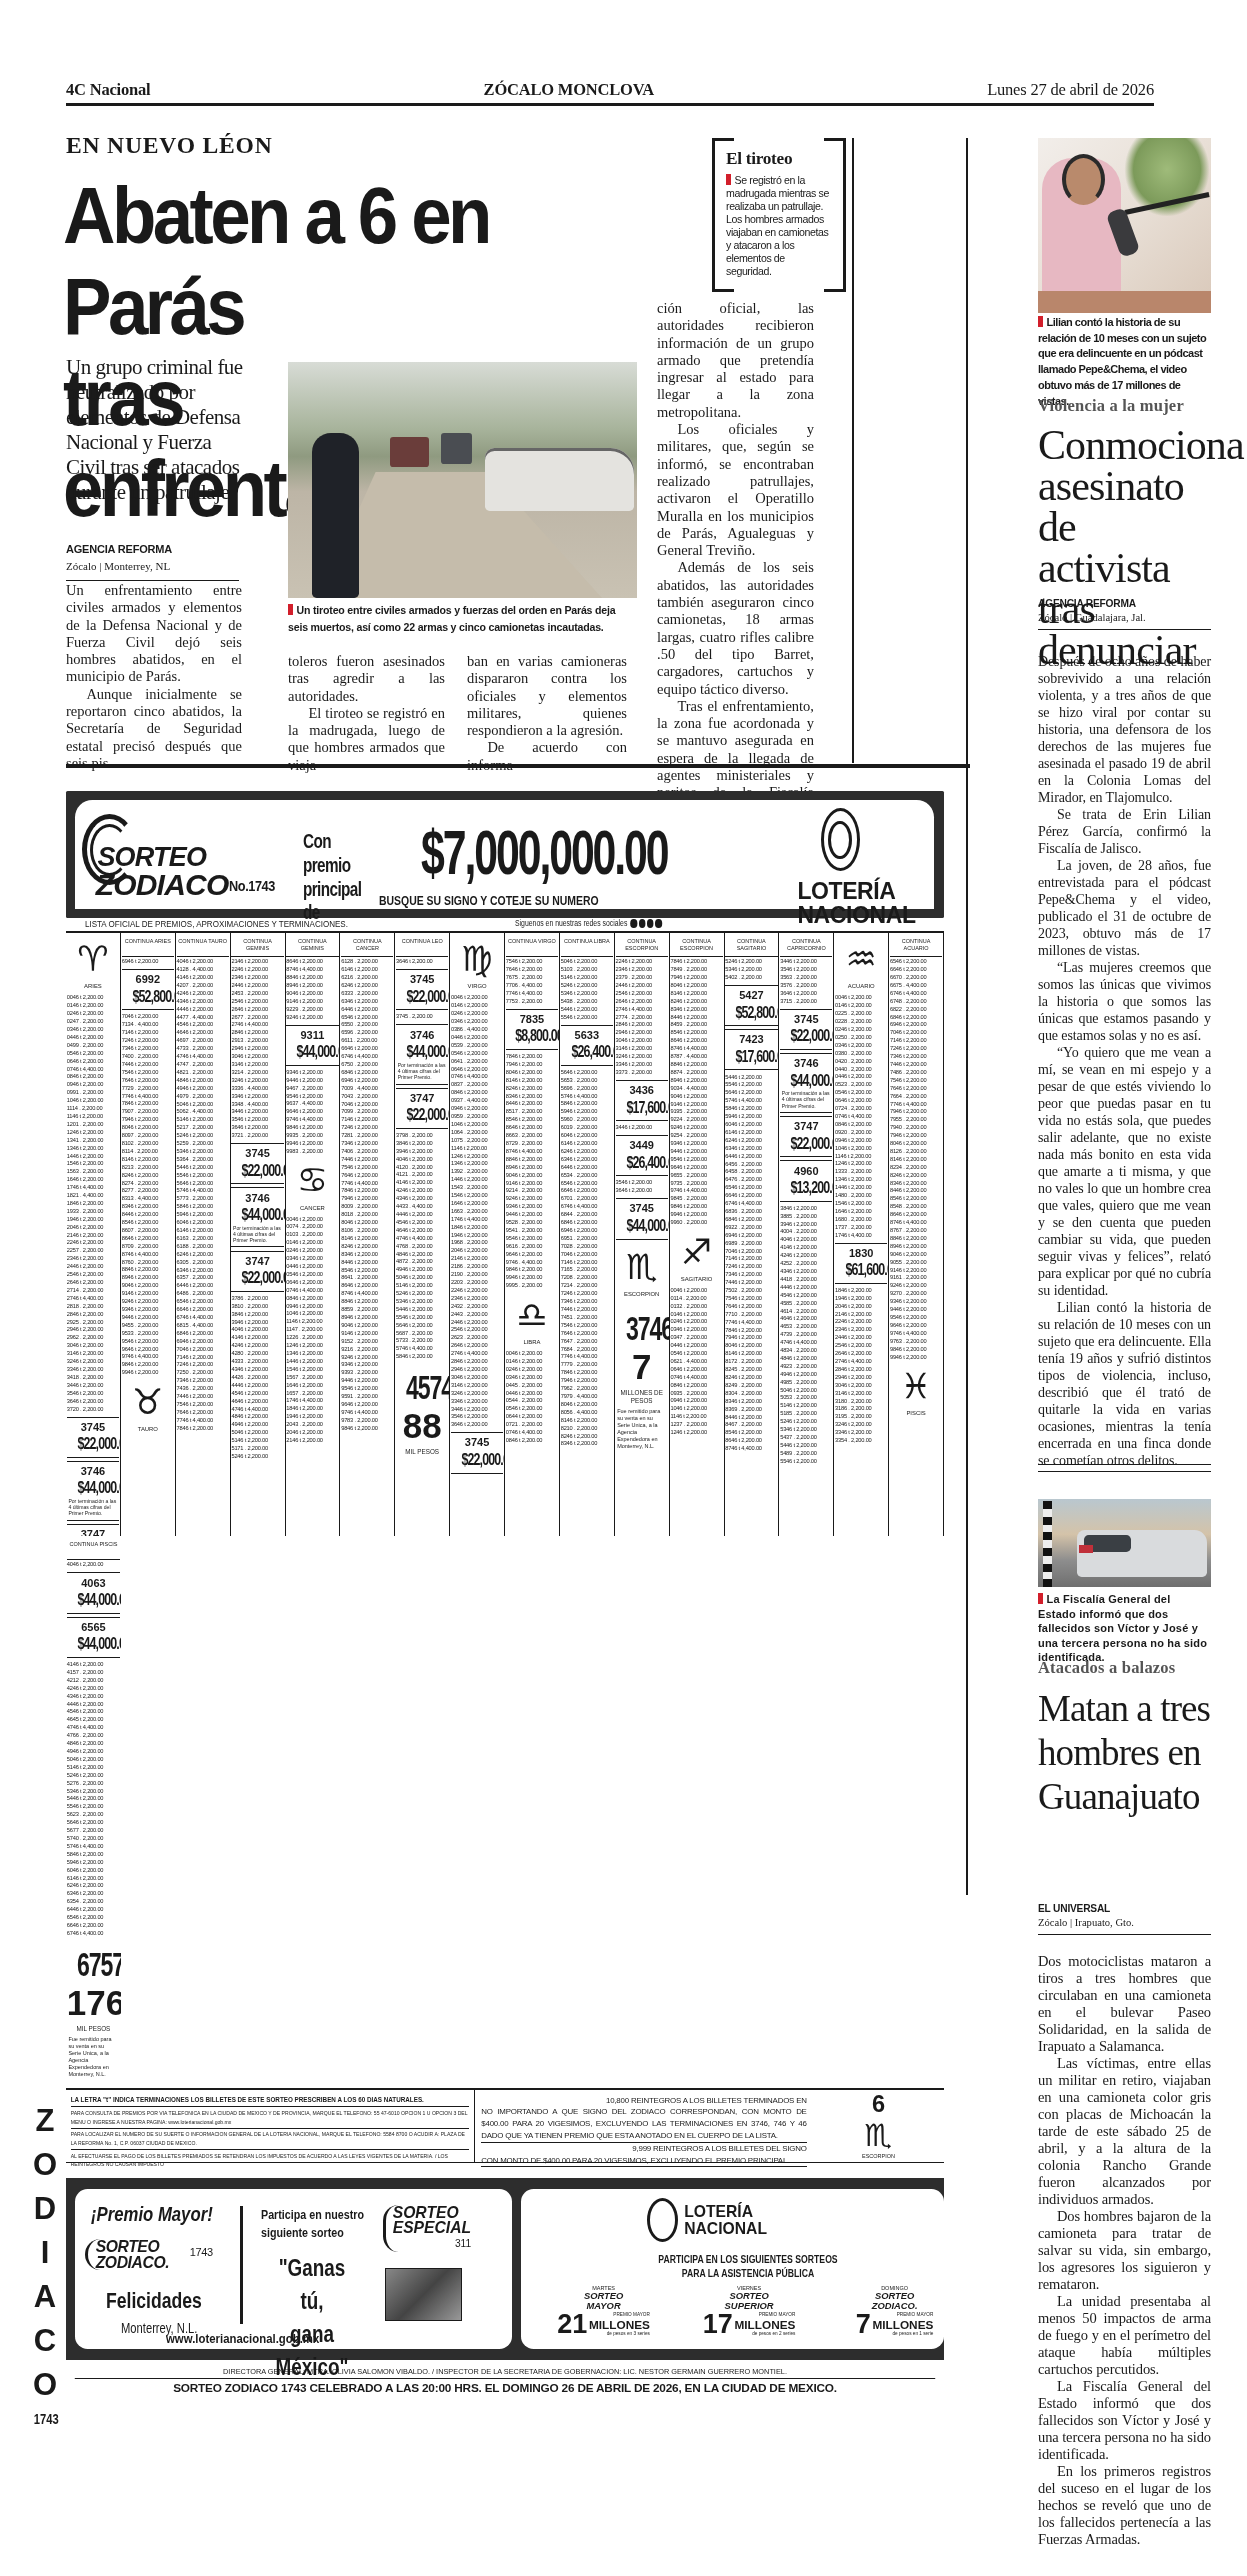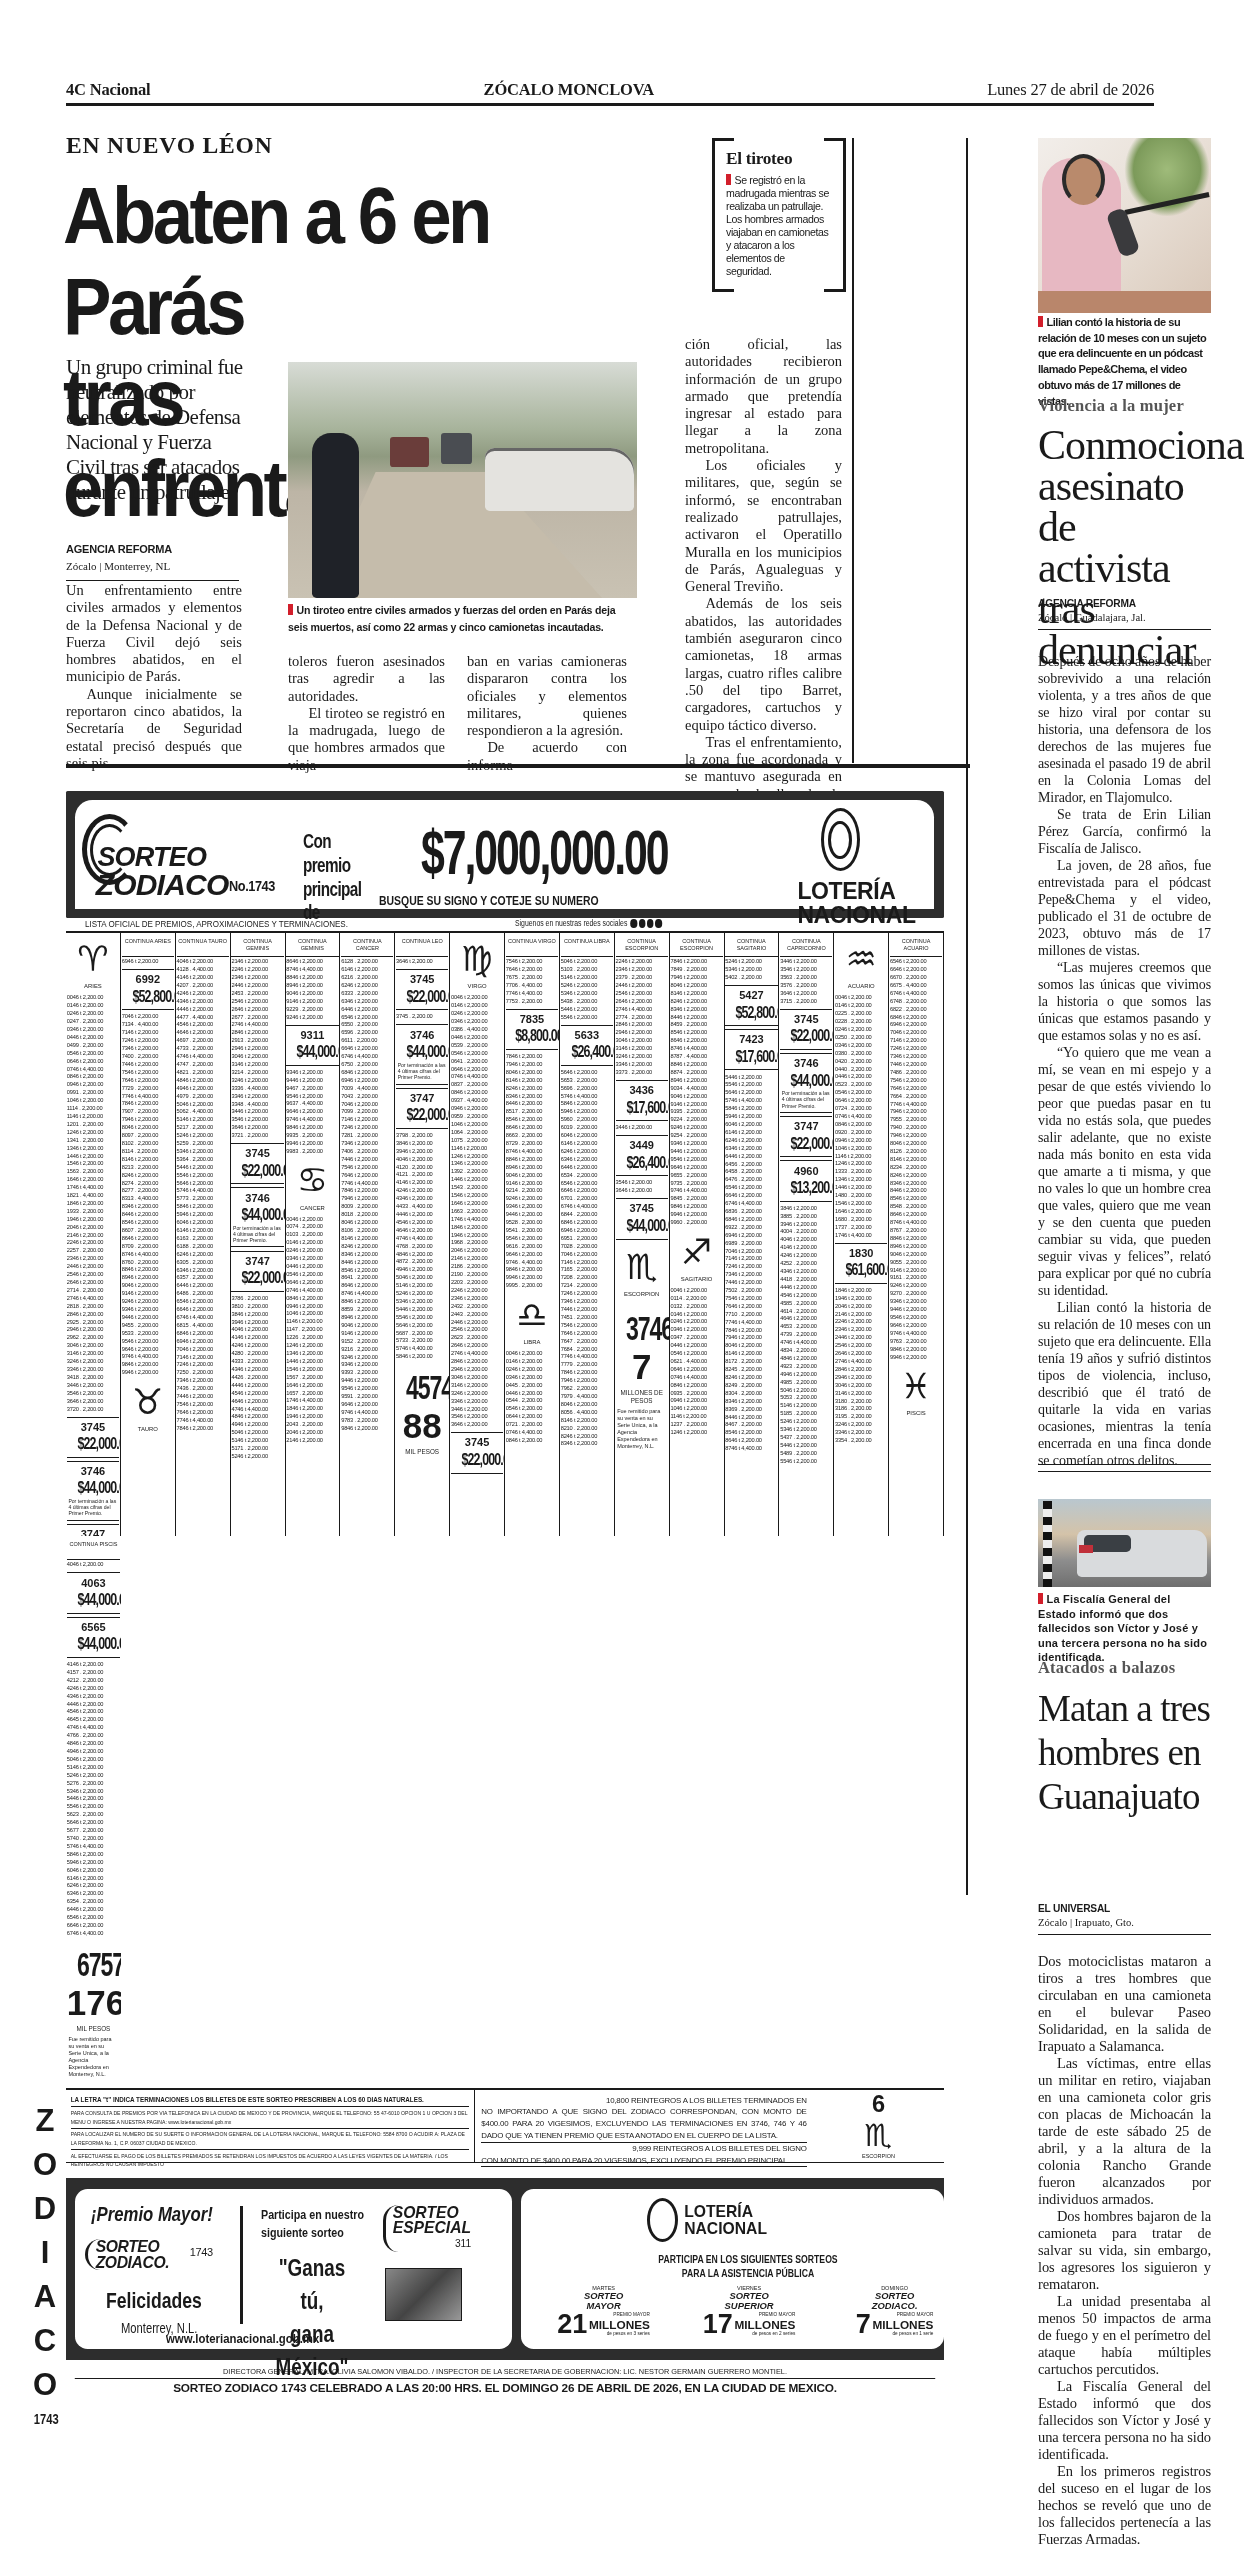--- a/index.html
+++ b/index.html
@@ -32,21 +32,21 @@
   .photo1 .road { position:absolute; left:31px; bottom:0; width:283px; height:126px; background:#c5bcab; clip-path: polygon(20% 0,60% 0,100% 100%,0 100%); }
   .photo1 .officer { position:absolute; left:23.6px; top:71px; width:47px; height:165px; background:#1f2228; border-radius: 19px 19px 4.7px 4.7px; }
   .photo1 .truck { position:absolute; left:197px; top:86px; width:149px; height:63px; background:#e4e3df; border-radius: 9.4px 23.6px 4.7px 4.7px; box-shadow: 0 3.1px 0 #666 inset; }
   .photo1 .truck2 { position:absolute; left:153px; top:71px; width:31px; height:31px; background:#4a4d52; border-radius:3.1px; }
   .photo1 .truck3 { position:absolute; left:102px; top:75px; width:39px; height:30px; background:#6a3d3a; border-radius:3.1px; }
   .cap1 { left: 288px; top: 602px; width: 349px; font-family: "Liberation Sans", sans-serif; font-size: 10.6px; line-height: 16.5px; font-weight: bold; letter-spacing: -0.2px; }
   .redbar { display:inline-block; width:4.7px; height:11px; background:#d21f2b; margin-right:3.9px; vertical-align:-0.8px; }
 
   .col2 { left: 288px; top: 653px; width: 157px; }
   .col3 { left: 467px; top: 653px; width: 160px; }
-  .col4 { left: 685px; top: 300px; width: 157px; margin-top: 36px; }
+  .col4 { left: 657px; top: 300px; width: 157px; }
 
   .sidebox { left: 712px; top: 138px; width: 134px; height: 154px; border-left: 3.1px solid #1a1a1a; border-right: 3.1px solid #1a1a1a; padding: 11px 11px 0 11px; }
   .sidebox::before, .sidebox::after { content:""; position:absolute; left:0; width:19px; height:3.1px; background:#1a1a1a; }
   .sidebox::before { top:0; } .sidebox::after { bottom:0; }
   .sidebox .brk-tr, .sidebox .brk-br { position:absolute; right:0; width:19px; height:3.1px; background:#1a1a1a; }
   .sidebox .brk-tr { top:0; } .sidebox .brk-br { bottom:0; }
   .sidebox h3 { font-family: "Liberation Serif", serif; font-weight: bold; font-size: 17.3px; margin-bottom: 4.7px; letter-spacing: -0.3px; }
   .sidebox p { font-family: "Liberation Sans", sans-serif; font-size: 10.6px; line-height: 13px; letter-spacing: -0.4px; }
 
   .vline { left: 852px; top: 138px; width: 1.6px; height: 625px; background:#1a1a1a; }

